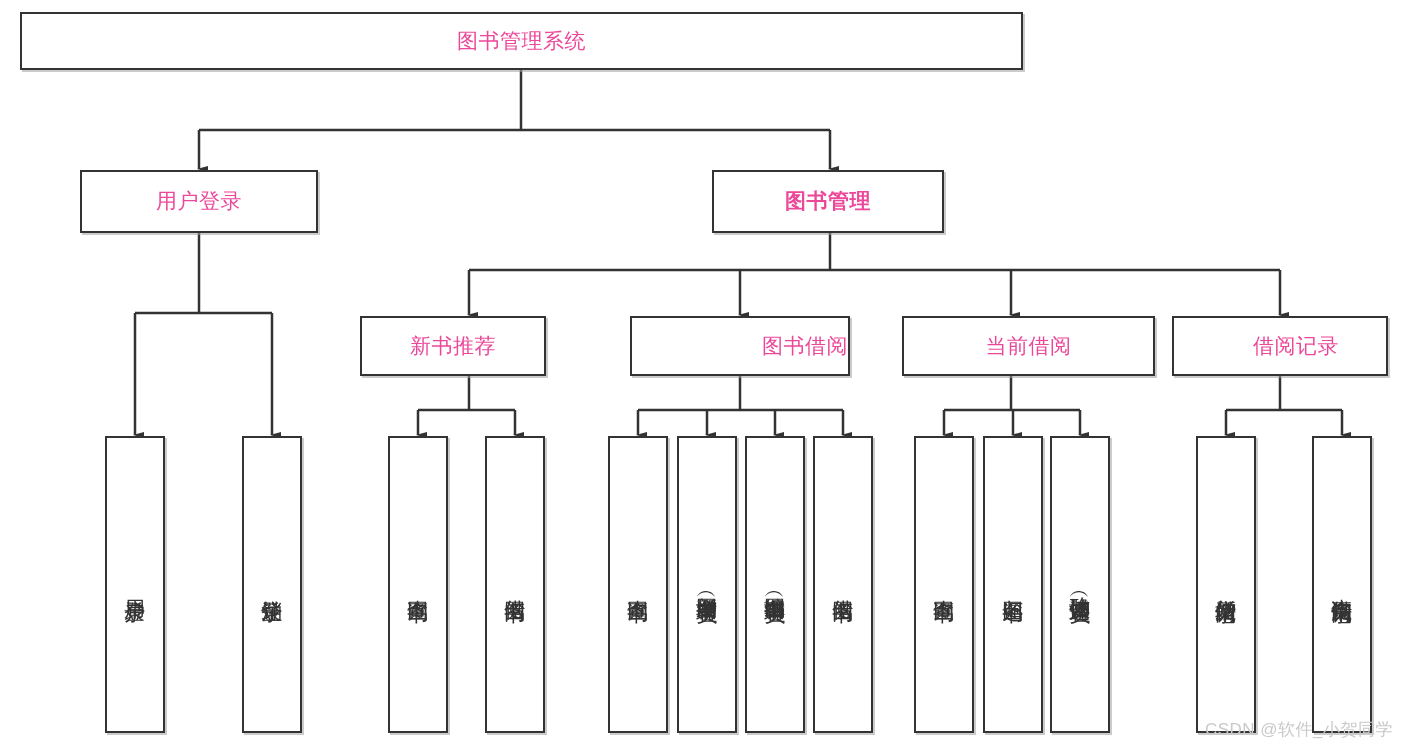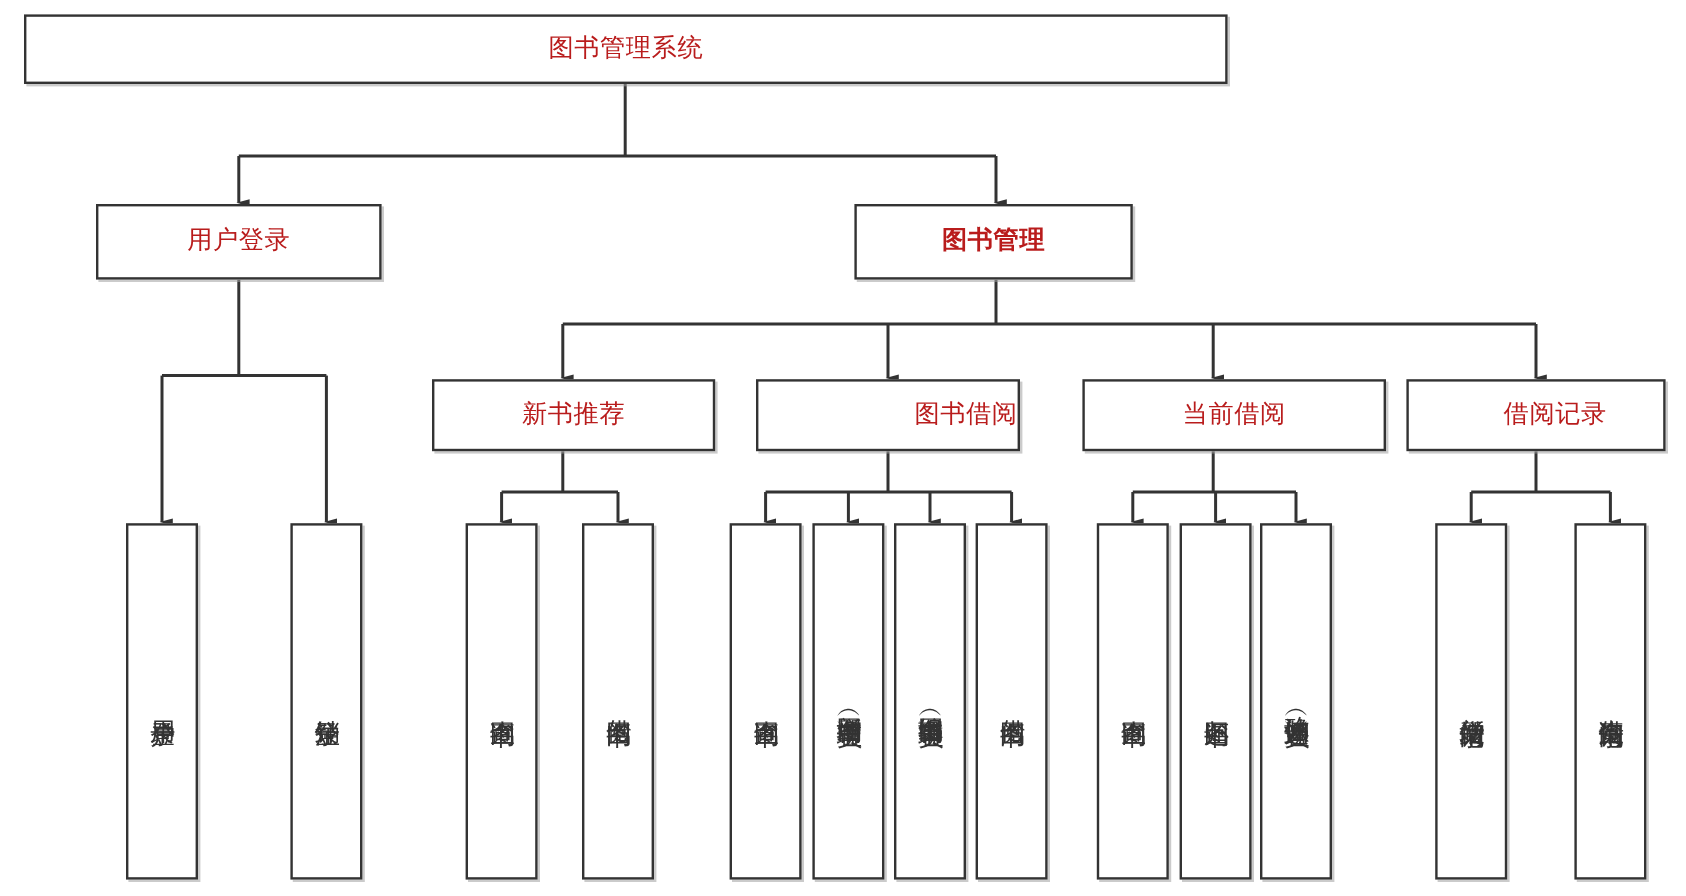--- a/index.html
+++ b/index.html
@@ -26,21 +26,21 @@
     border: 2px solid #333333;
     background: #ffffff;
     box-shadow: 2px 2px 0 rgba(160,160,160,0.55);
     display: flex;
     align-items: center;
     justify-content: center;
     overflow: hidden;
   }
   .node-label-h {
     font-size: 21px;
-    color: #b91c1c;
+    color: #ec4899;
     line-height: 1.15;
     letter-spacing: 0.5px;
     white-space: nowrap;
     text-align: center;
   }
   .node-label-v {
     font-size: 21px;
     color: #333333;
     line-height: 1.22;
     letter-spacing: 1px;
@@ -120,21 +120,21 @@
     <span class="node-label-h">图书管理系统</span>
   </div>
 
   <div class="node-box" style="left: 80px; top: 170px; width: 238px; height: 63px;">
     <span class="node-label-h">用户登录</span>
   </div>
   <div class="node-box" style="left: 712px; top: 170px; width: 232px; height: 63px; font-weight: bold;">
     <span class="node-label-h">图书管理</span>
   </div>
 
-  <div class="node-box" style="left: 360px; top: 316px; width: 236px; height: 60px;">
+  <div class="node-box" style="left: 360px; top: 316px; width: 186px; height: 60px;">
     <span class="node-label-h">新书推荐</span>
   </div>
   <div class="node-box" style="left: 630px; top: 316px; width: 220px; height: 60px; justify-content: flex-end;">
     <span class="node-label-h">图书借阅</span>
   </div>
   <div class="node-box" style="left: 902px; top: 316px; width: 253px; height: 60px;">
     <span class="node-label-h">当前借阅</span>
   </div>
   <div class="node-box" style="left: 1172px; top: 316px; width: 216px; height: 60px; padding-left: 32px;">
     <span class="node-label-h">借阅记录</span>
@@ -177,13 +177,14 @@
     <span class="node-label-v">确认归还（管理员）</span>
   </div>
 
   <div class="node-box" style="left: 1196px; top: 436px; width: 60px; height: 297px;">
     <span class="node-label-v">新增借阅记录</span>
   </div>
   <div class="node-box" style="left: 1312px; top: 436px; width: 60px; height: 297px;">
     <span class="node-label-v">查询借阅记录</span>
   </div>
 
+  <div id="watermark">CSDN @软件_小贺同学</div>
 </div>
 
 </body></html>

